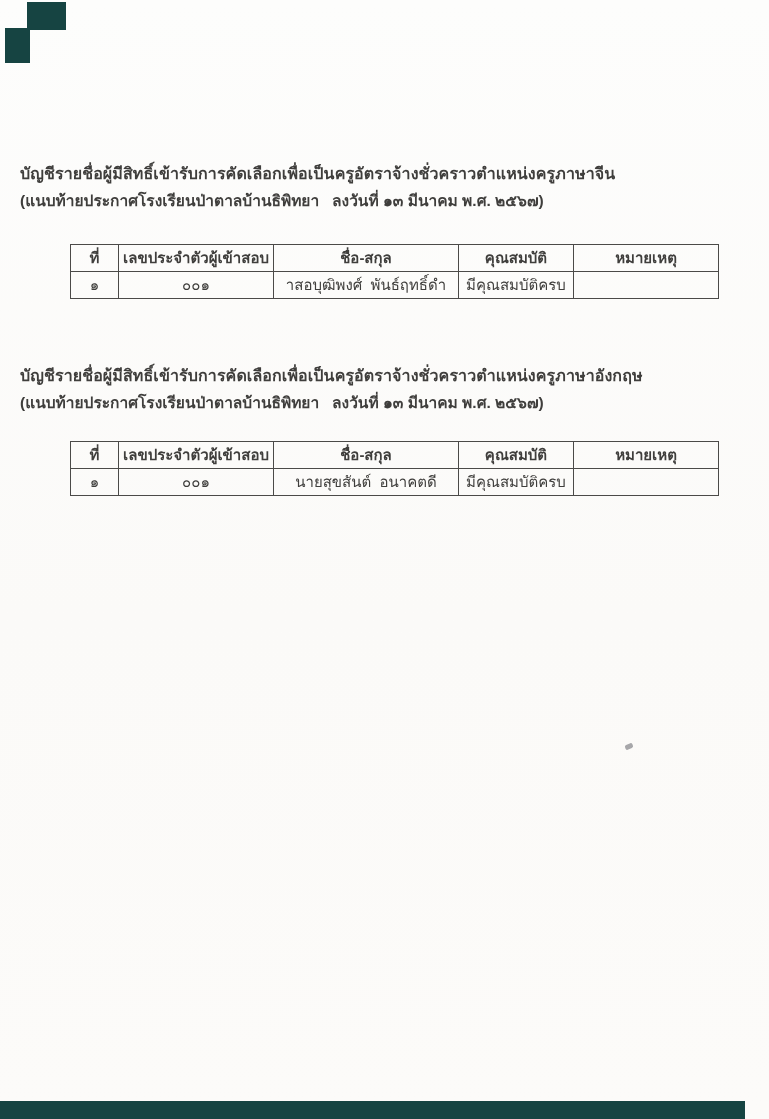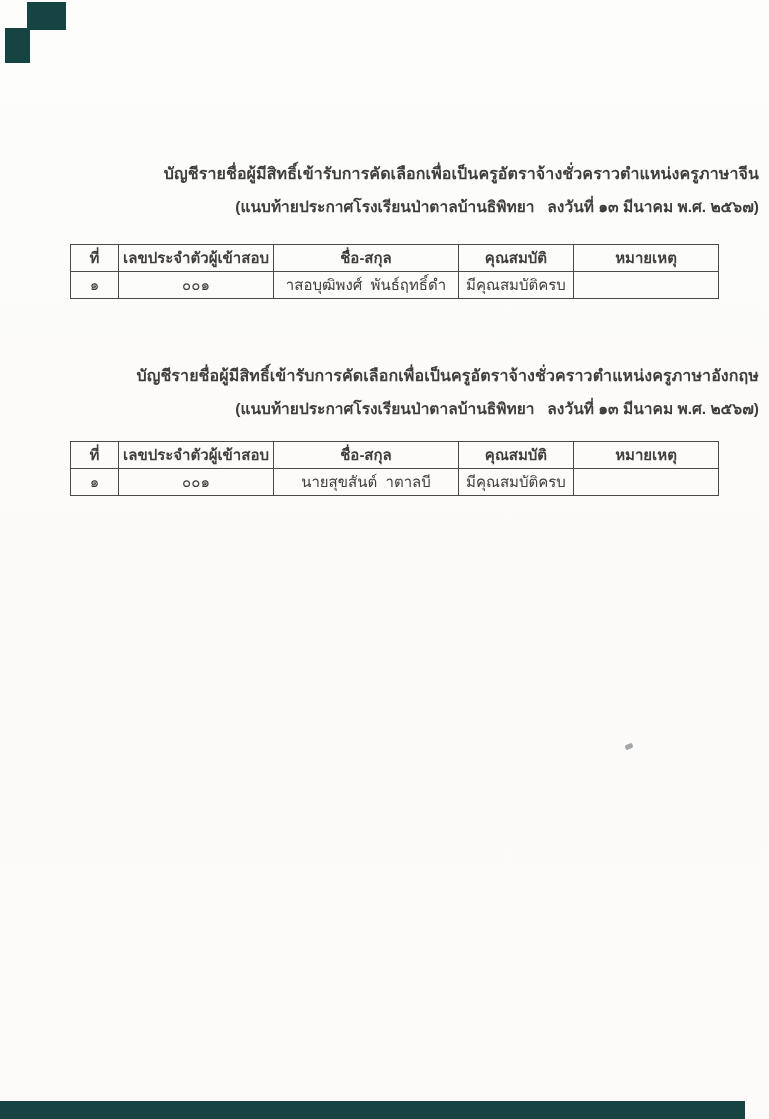--- a/index.html
+++ b/index.html
@@ -12,25 +12,25 @@
   .page{position:absolute;inset:0;
     background:linear-gradient(180deg,#fdfdfc 0%,#fbfaf8 55%,#fcfbf9 100%);}
   
   .artifact{position:absolute;background:#164442;}
   .art-tl-1{left:27px;top:2px;width:39px;height:28px;}
   .art-tl-2{left:5px;top:28px;width:25px;height:35px;}
   .art-bottom{left:0;top:1101px;width:745px;height:18px;}
   .speck{position:absolute;left:625px;top:744px;width:8px;height:5px;
     background:#a7a7aa;border-radius:2px;transform:rotate(-25deg);}
   
-  .title-block{position:absolute;left:20px;right:10px;text-align:right;}
+  .title-block{position:absolute;left:20px;right:10px;text-align:left;}
   .title-block-1{top:162px;}
   .title-block-2{top:364px;}
   .doc-title{font-size:16px;font-weight:bold;line-height:24px;letter-spacing:0.1px;}
-  .doc-subtitle{font-size:15.5px;font-weight:bold;line-height:24px;margin-top:9px;white-space:pre;}
+  .doc-subtitle{font-size:15.5px;font-weight:bold;line-height:24px;margin-top:3px;white-space:pre;}
   
   table.roster{position:absolute;left:70px;width:648px;border-collapse:collapse;table-layout:fixed;}
   .table-1{top:244px;}
   .table-2{top:441px;}
   table.roster th,table.roster td{
     border:1.5px solid #4b4a48;
     font-size:15px;height:26px;padding:0 4px;
     text-align:center;vertical-align:middle;overflow:hidden;
   }
   table.roster th{font-weight:bold;}
@@ -105,20 +105,20 @@
         <th>เลขประจำตัวผู้เข้าสอบ</th>
         <th>ชื่อ-สกุล</th>
         <th>คุณสมบัติ</th>
         <th>หมายเหตุ</th>
       </tr>
     </thead>
     <tbody>
       <tr>
         <td>๑</td>
         <td>๐๐๑</td>
-        <td class="cell-name">นายสุขสันต์  าตาลบี</td>
+        <td class="cell-name">นายสุขสันต์  อนาคตดี</td>
         <td class="cell-qual">มีคุณสมบัติครบ</td>
         <td></td>
       </tr>
     </tbody>
   </table>
 
 </div>
 
 </body></html>

